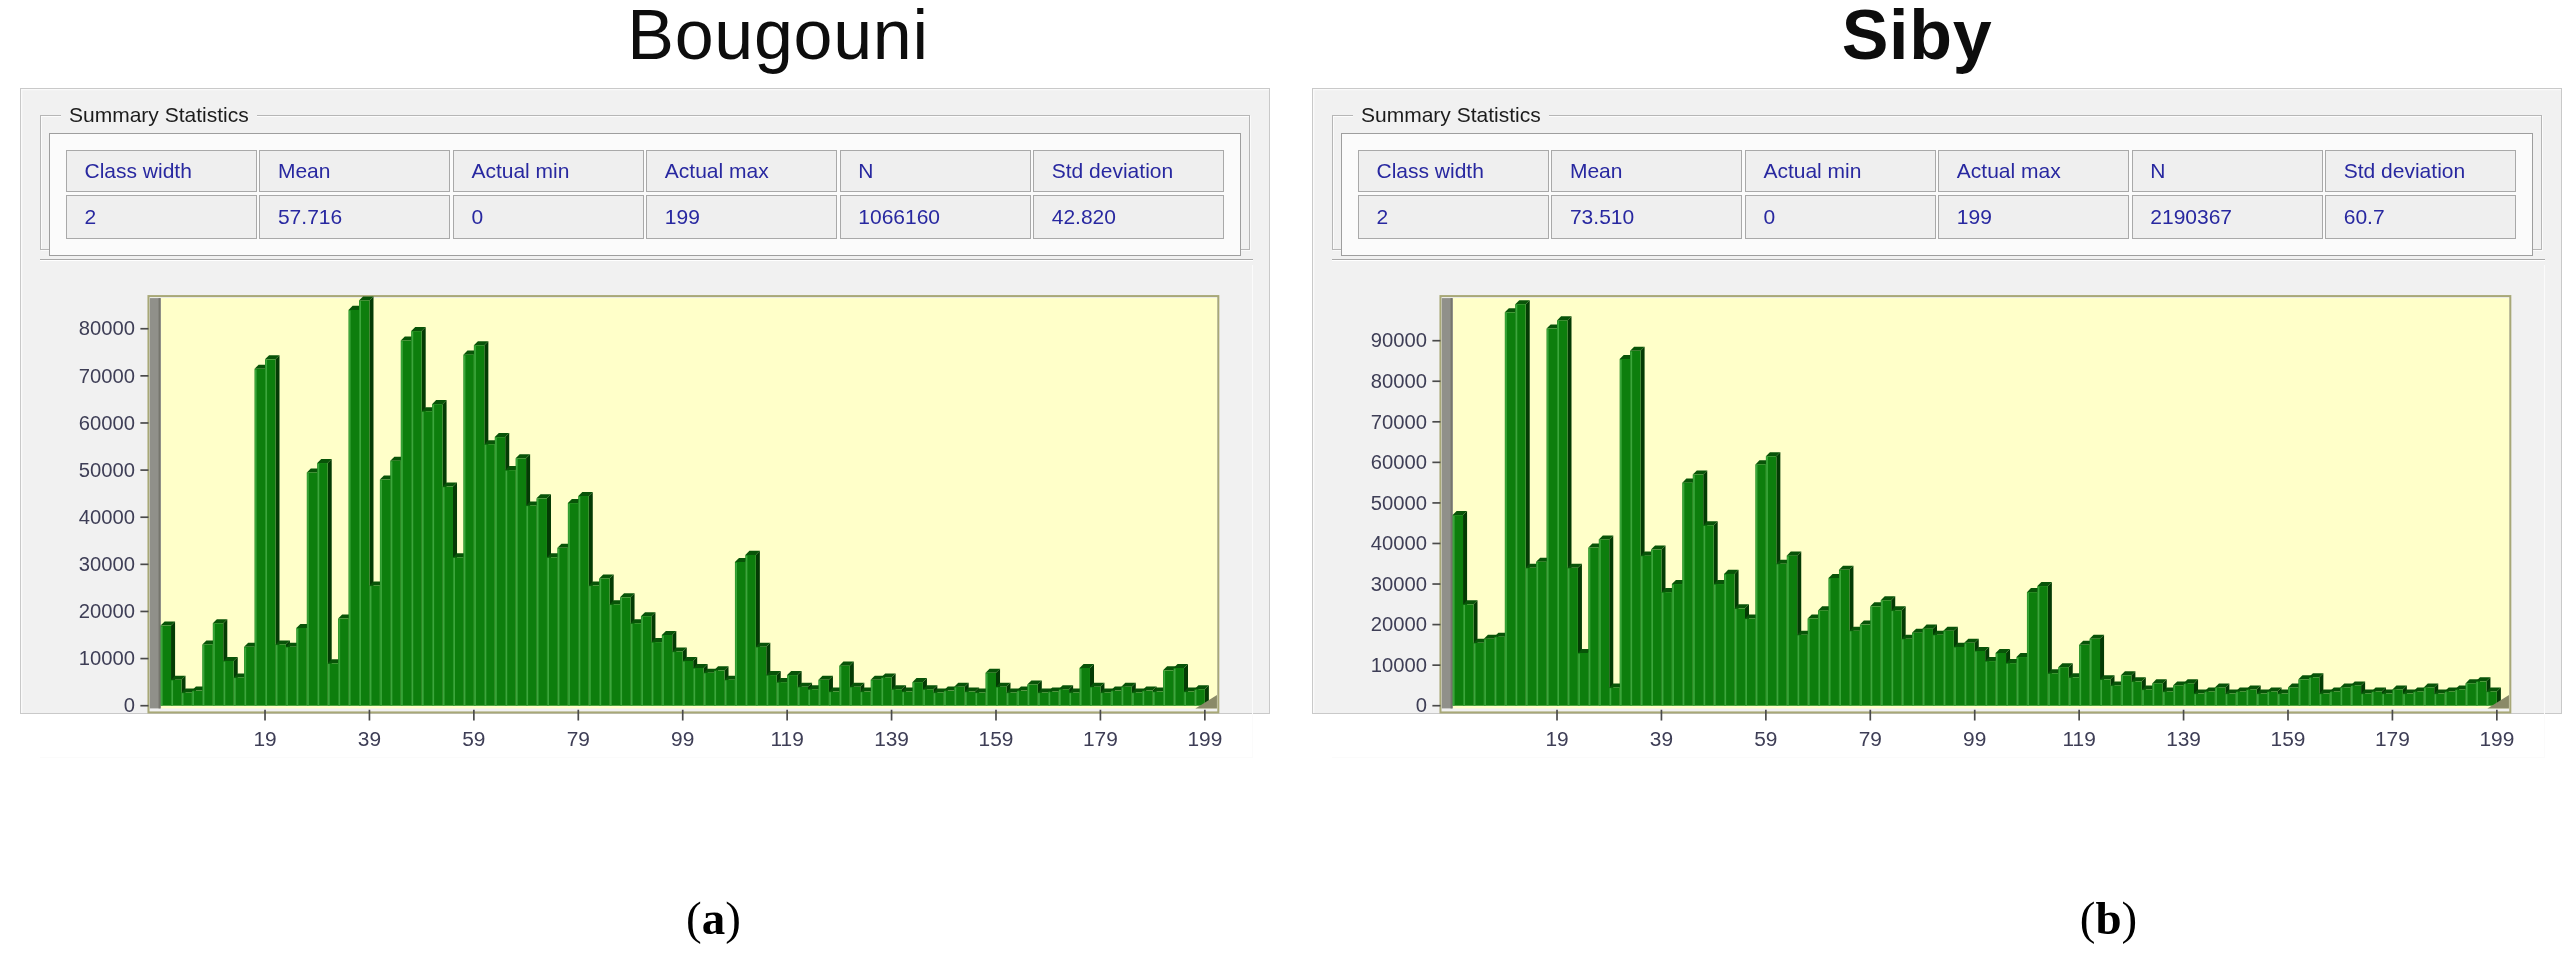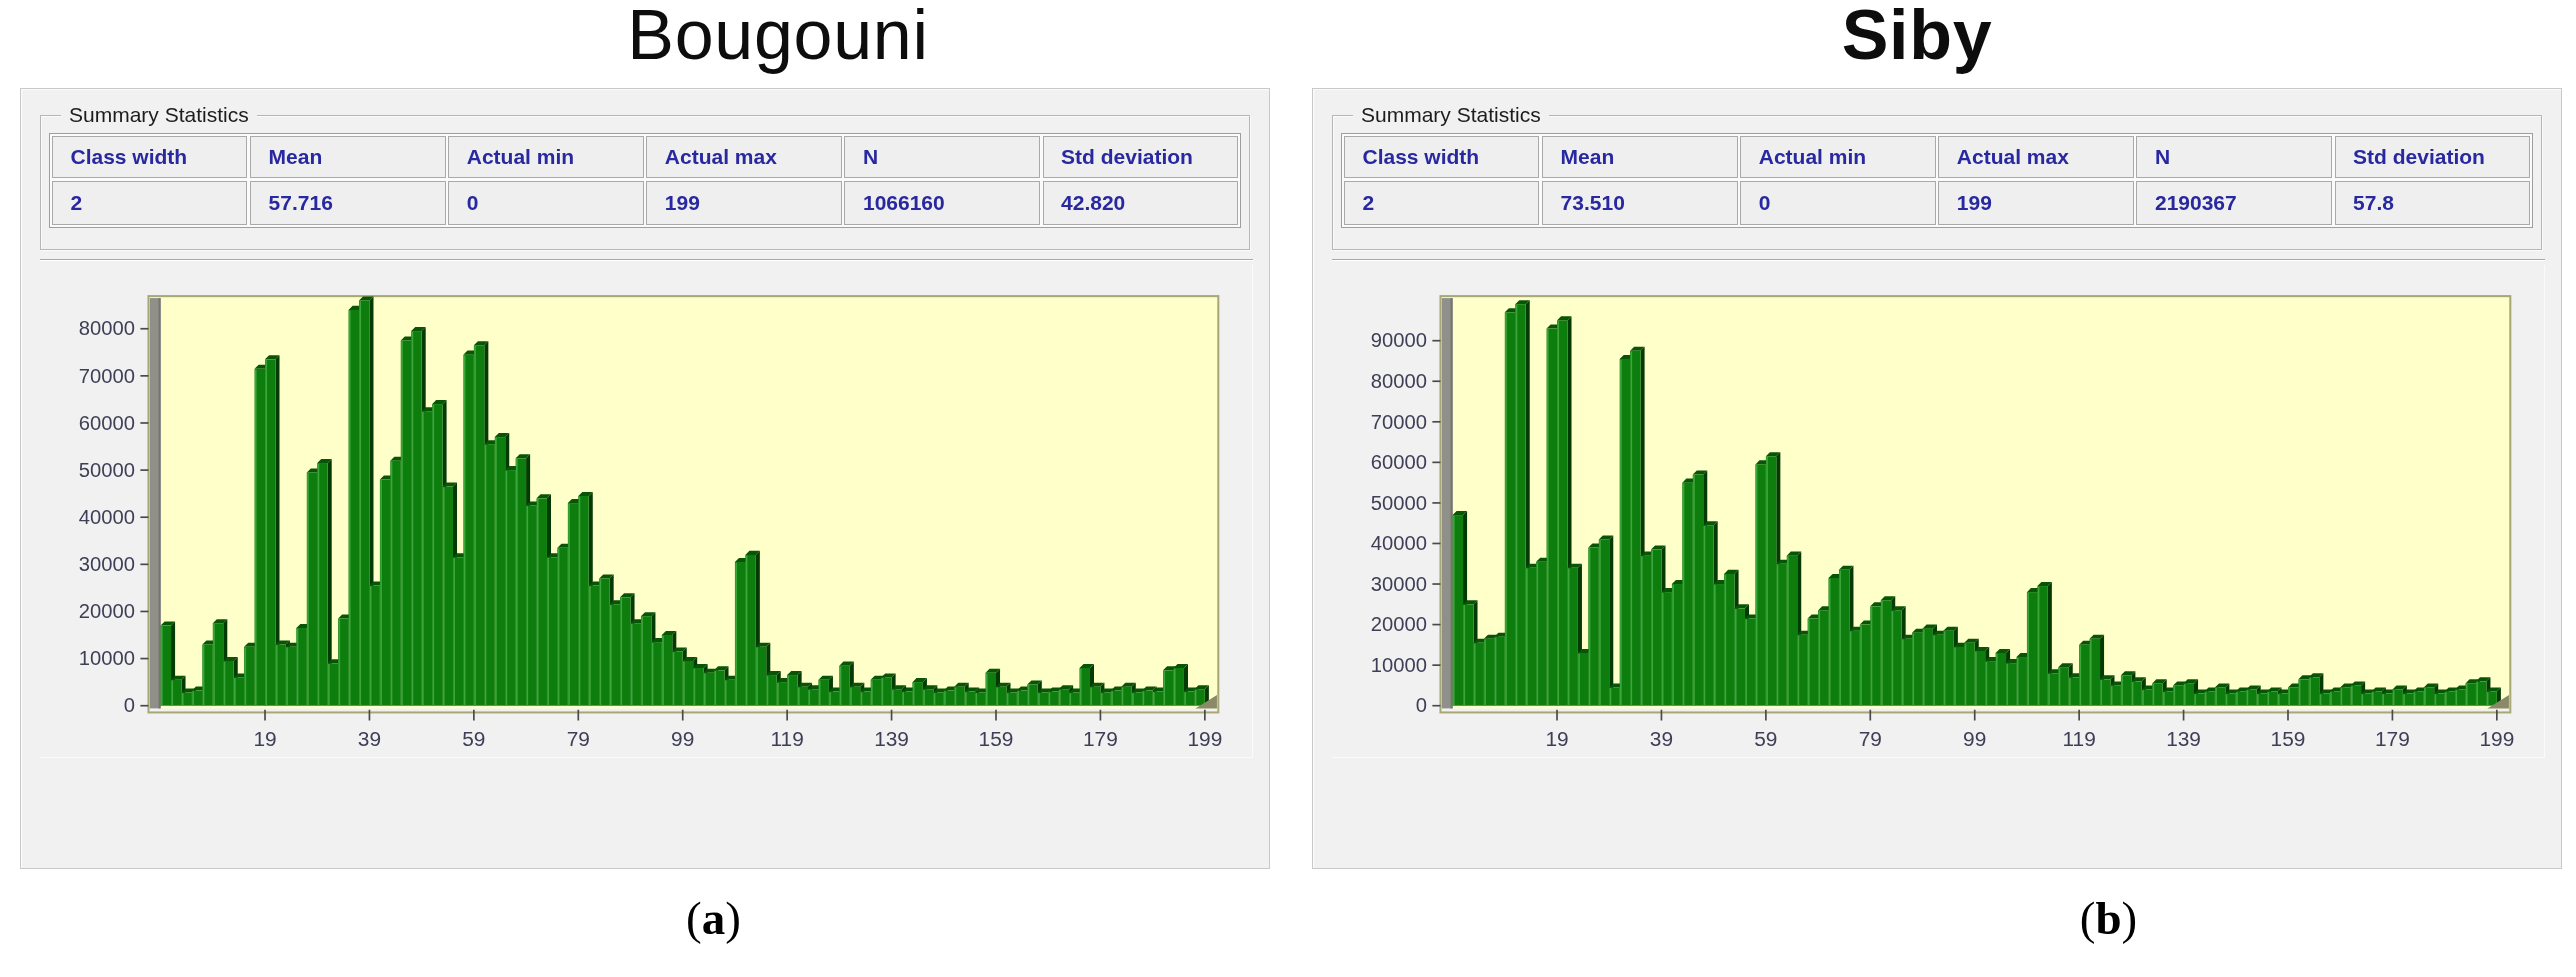--- a/index.html
+++ b/index.html
@@ -4,34 +4,34 @@
 <style>
   html,body{margin:0;padding:0;background:#ffffff;}
   body{width:2576px;height:977px;position:relative;overflow:hidden;
        font-family:"Liberation Sans",sans-serif;}
 
   .fig-title{position:absolute;top:0;height:70px;line-height:70px;width:674px;
     text-align:center;font-size:70px;color:#0d0d0d;letter-spacing:0.7px;}
   #title-a{left:441px;}
   #title-b{left:1580px;font-weight:bold;}
 
-  .panel{position:absolute;top:88px;width:1250px;height:781px;
+  .panel{position:absolute;top:88px;width:1250px;height:626px;
     background:#f1f1f1;border:1.3px solid #c9c9c9;box-sizing:border-box;
     box-shadow:inset 1.3px 1.3px 0 #fafafa;}
   #panel-a{left:20px;}
   #panel-b{left:1312px;}
 
   .groupbox{position:absolute;left:19px;right:19px;top:25.6px;height:133px;
     border:1.3px solid #b6b6b6;box-shadow:0.7px 0.7px 0 #ffffff, inset 0.7px 0.7px 0 #ffffff;}
   .groupbox-label{position:absolute;top:-12.8px;left:20px;background:#f1f1f1;
     padding:0 8px;font-size:21px;color:#1c1c1c;}
 
   .stats-table{position:absolute;left:8px;right:8px;top:17.5px;
     display:grid;grid-template-columns:repeat(6,1fr);grid-template-rows:42px 44px;
-    gap:2.7px;background:#fbfbfb;border:1.3px solid #9e9e9e;padding:2px;font-weight:bold;}
+    gap:2.7px;background:#fbfbfb;border:1.3px solid #9e9e9e;padding:16px;}
   .cell{background:#efefef;border:0.7px solid #a9a9a9;display:flex;align-items:center;
     padding-left:17.5px;font-size:21px;color:#2828a0;white-space:nowrap;overflow:hidden;}
 
   .divider{position:absolute;left:19px;right:16px;top:170px;height:0;
     border-top:1.3px solid #a9a9a9;border-bottom:1.3px solid #ffffff;}
 
   .chart-frame{position:absolute;left:19px;top:176px;width:1212px;height:492px;
     border-right:1.3px solid #fbfbfb;border-bottom:1.3px solid #fbfbfb;}
   .chart-frame svg{display:block;width:1212px;height:492px;}
 
@@ -729,21 +729,21 @@
       <div class="cell">Mean</div>
       <div class="cell">Actual min</div>
       <div class="cell">Actual max</div>
       <div class="cell">N</div>
       <div class="cell">Std deviation</div>
       <div class="cell">2</div>
       <div class="cell">73.510</div>
       <div class="cell">0</div>
       <div class="cell">199</div>
       <div class="cell">2190367</div>
-      <div class="cell">57.8</div>
+      <div class="cell">60.7</div>
     </div>
   </div>
   <div class="divider"></div>
   <div class="chart-frame">
     <svg viewBox="0 0 1799 730">
         <rect x="161" y="46" width="1588" height="618" fill="none" stroke="#A8A877" stroke-width="3"></rect>
         <rect x="179" y="49" width="1568" height="609" fill="#FFFFC9"></rect>
         <rect x="163" y="49" width="16" height="609" fill="#90908A"></rect>
         <rect x="176" y="49" width="3" height="609" fill="#75756D"></rect>
         <g>

